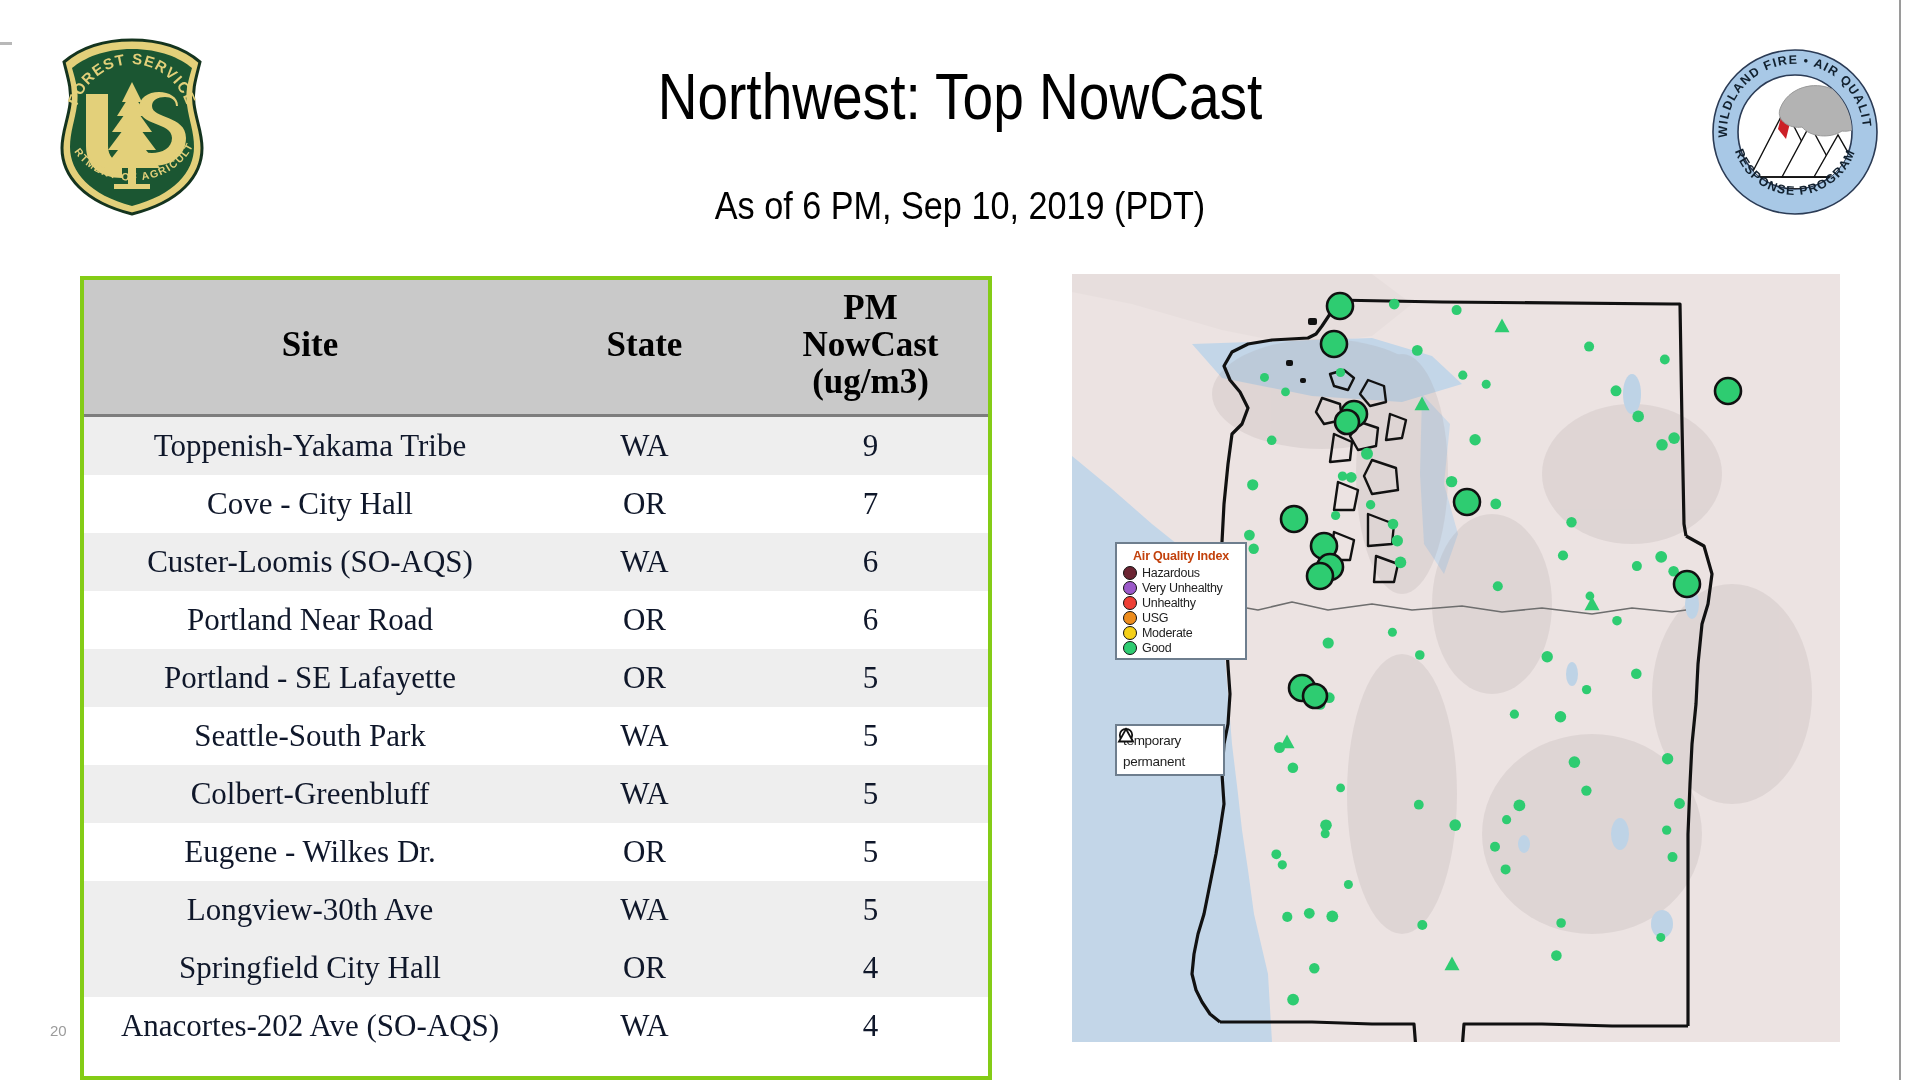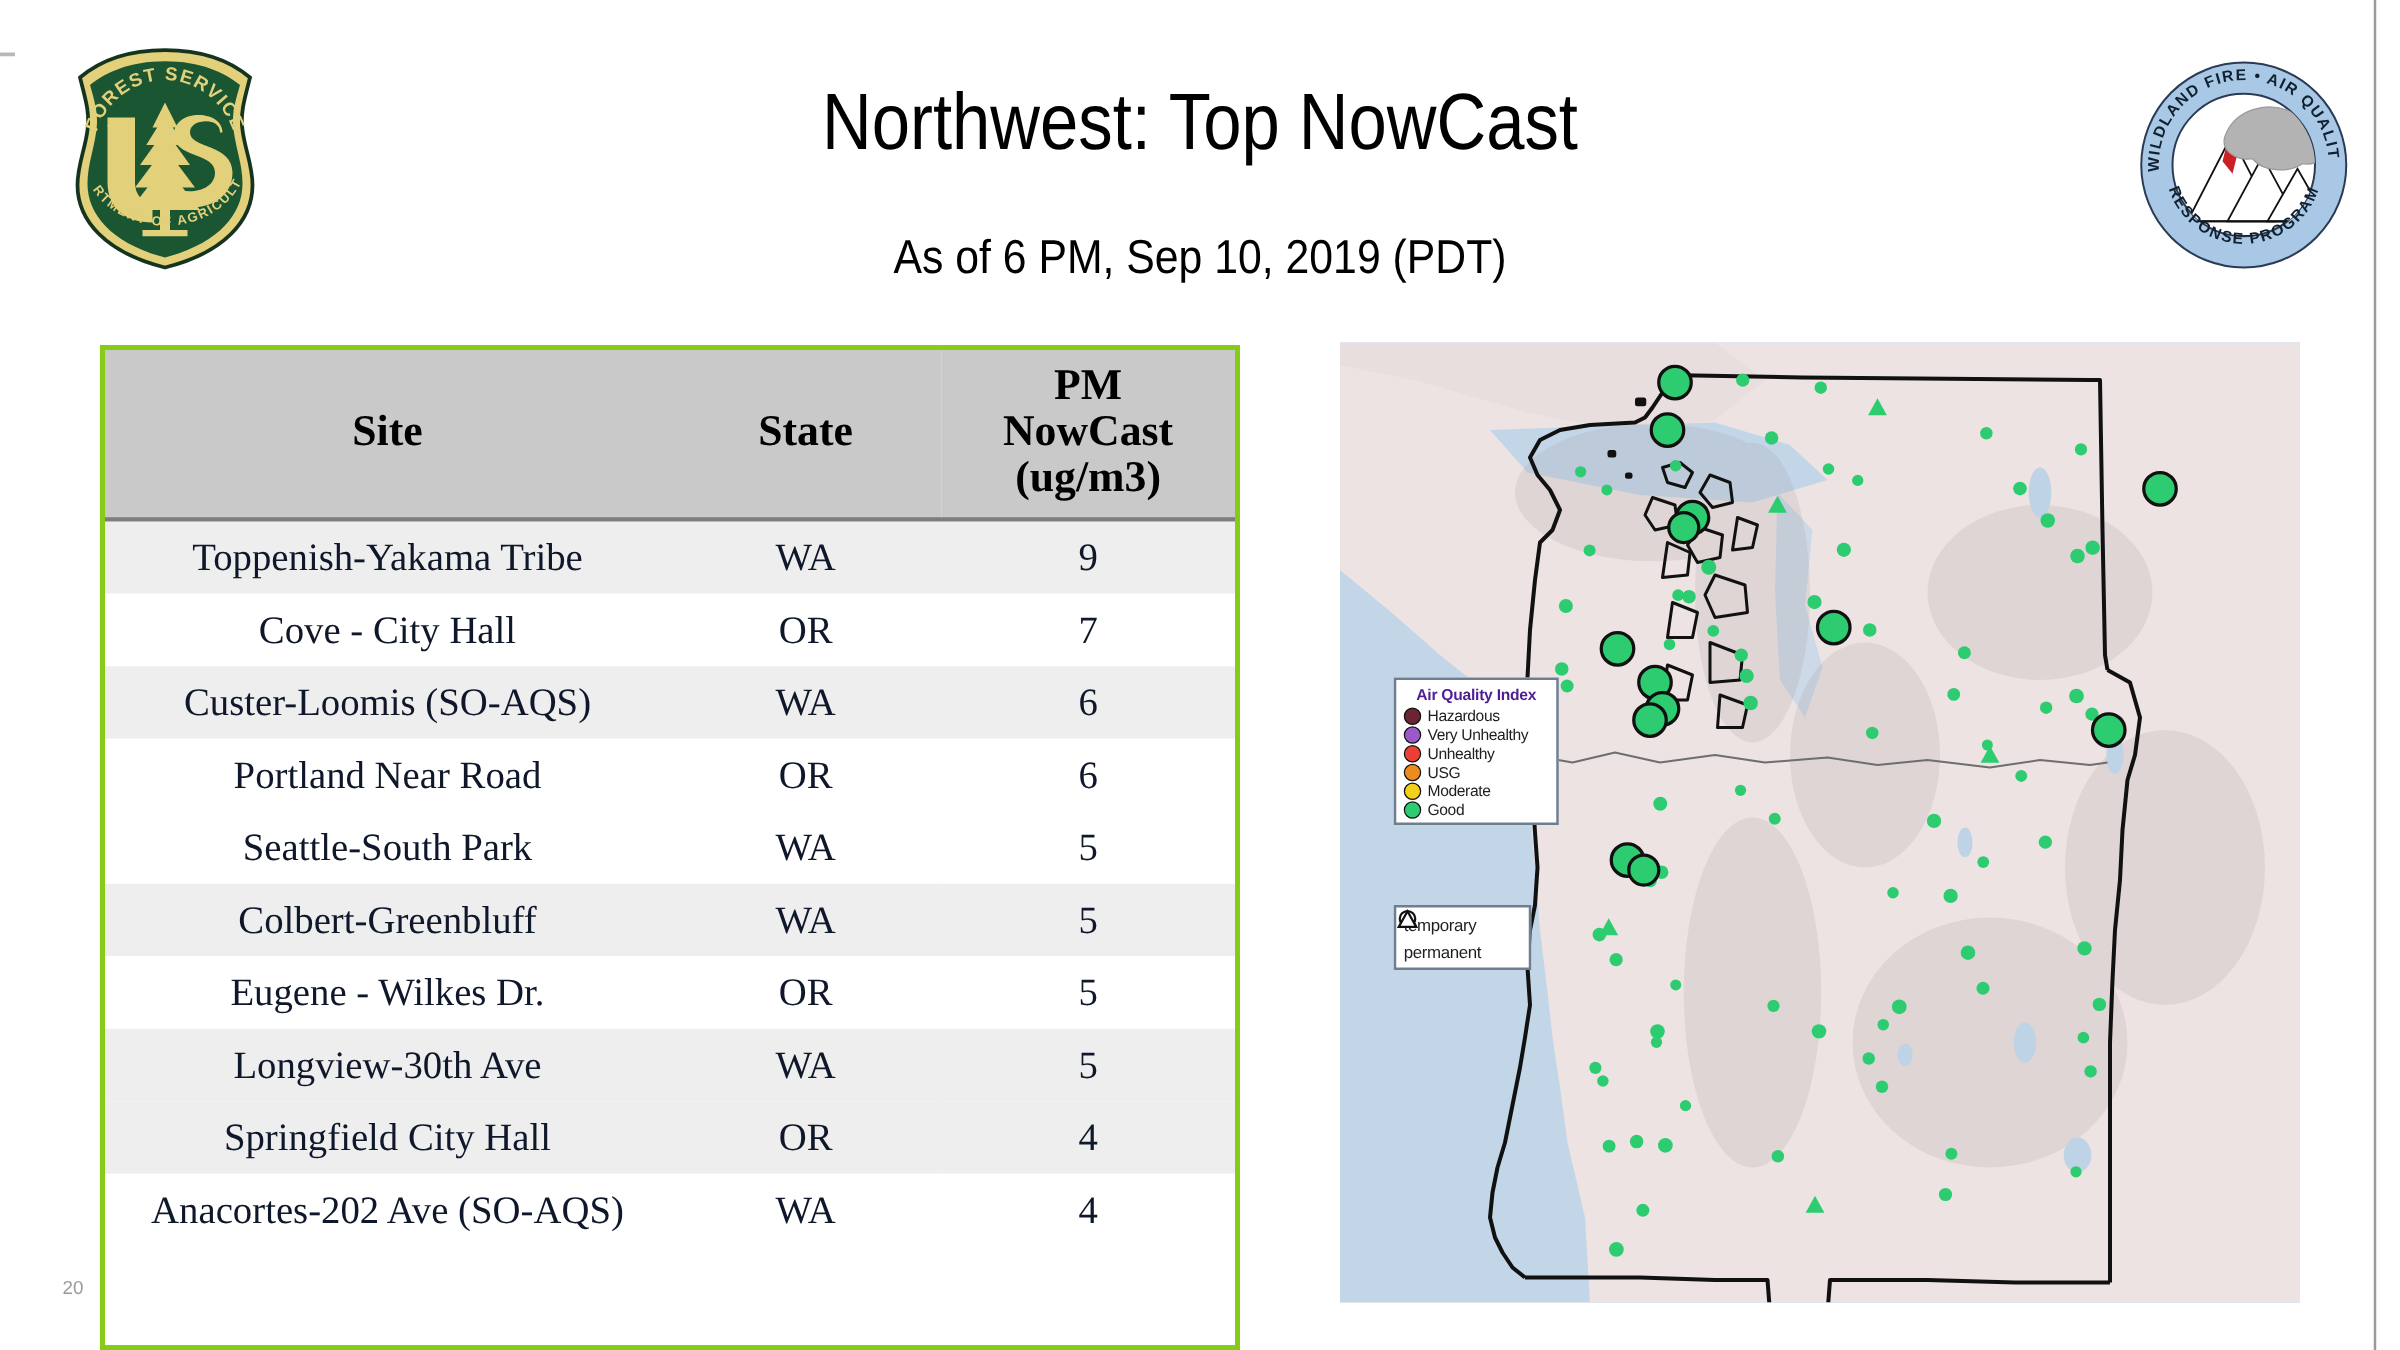--- a/index.html
+++ b/index.html
@@ -107,21 +107,21 @@
   .legend-box {
     position: absolute;
     background: #ffffff;
     border: 2px solid #6e7e8e;
     box-sizing: border-box;
   }
   #aqi-legend { left: 43px; top: 268px; width: 132px; height: 118px; padding: 5px 6px 4px 6px; }
   #type-legend { left: 43px; top: 450px; width: 110px; height: 52px; padding: 4px 6px; }
 
   .legend-title {
-    font-size: 12.5px; font-weight: bold; color: #4c1d95;
+    font-size: 12.5px; font-weight: bold; color: #c2410c;
     text-align: center; margin-bottom: 2px; letter-spacing: -0.2px;
   }
   .legend-row { display: flex; align-items: center; height: 15px; }
   .legend-swatch {
     width: 12px; height: 12px; border-radius: 50%;
     border: 1.6px solid #111; margin-right: 5px; flex: 0 0 auto;
   }
   .legend-label { font-size: 12.5px; color: #1e1e1e; letter-spacing: -0.3px; white-space: nowrap; }
 
   .type-row { display: flex; align-items: center; height: 21px; }
@@ -245,20 +245,25 @@
         </tr>
         <tr class="odd">
           <td>Custer-Loomis (SO-AQS)</td>
           <td>WA</td>
           <td>6</td>
         </tr>
         <tr class="even">
           <td>Portland Near Road</td>
           <td>OR</td>
           <td>6</td>
+        </tr>
+        <tr class="odd">
+          <td>Portland - SE Lafayette</td>
+          <td>OR</td>
+          <td>5</td>
         </tr>
         <tr class="even">
           <td>Seattle-South Park</td>
           <td>WA</td>
           <td>5</td>
         </tr>
         <tr class="odd">
           <td>Colbert-Greenbluff</td>
           <td>WA</td>
           <td>5</td>

